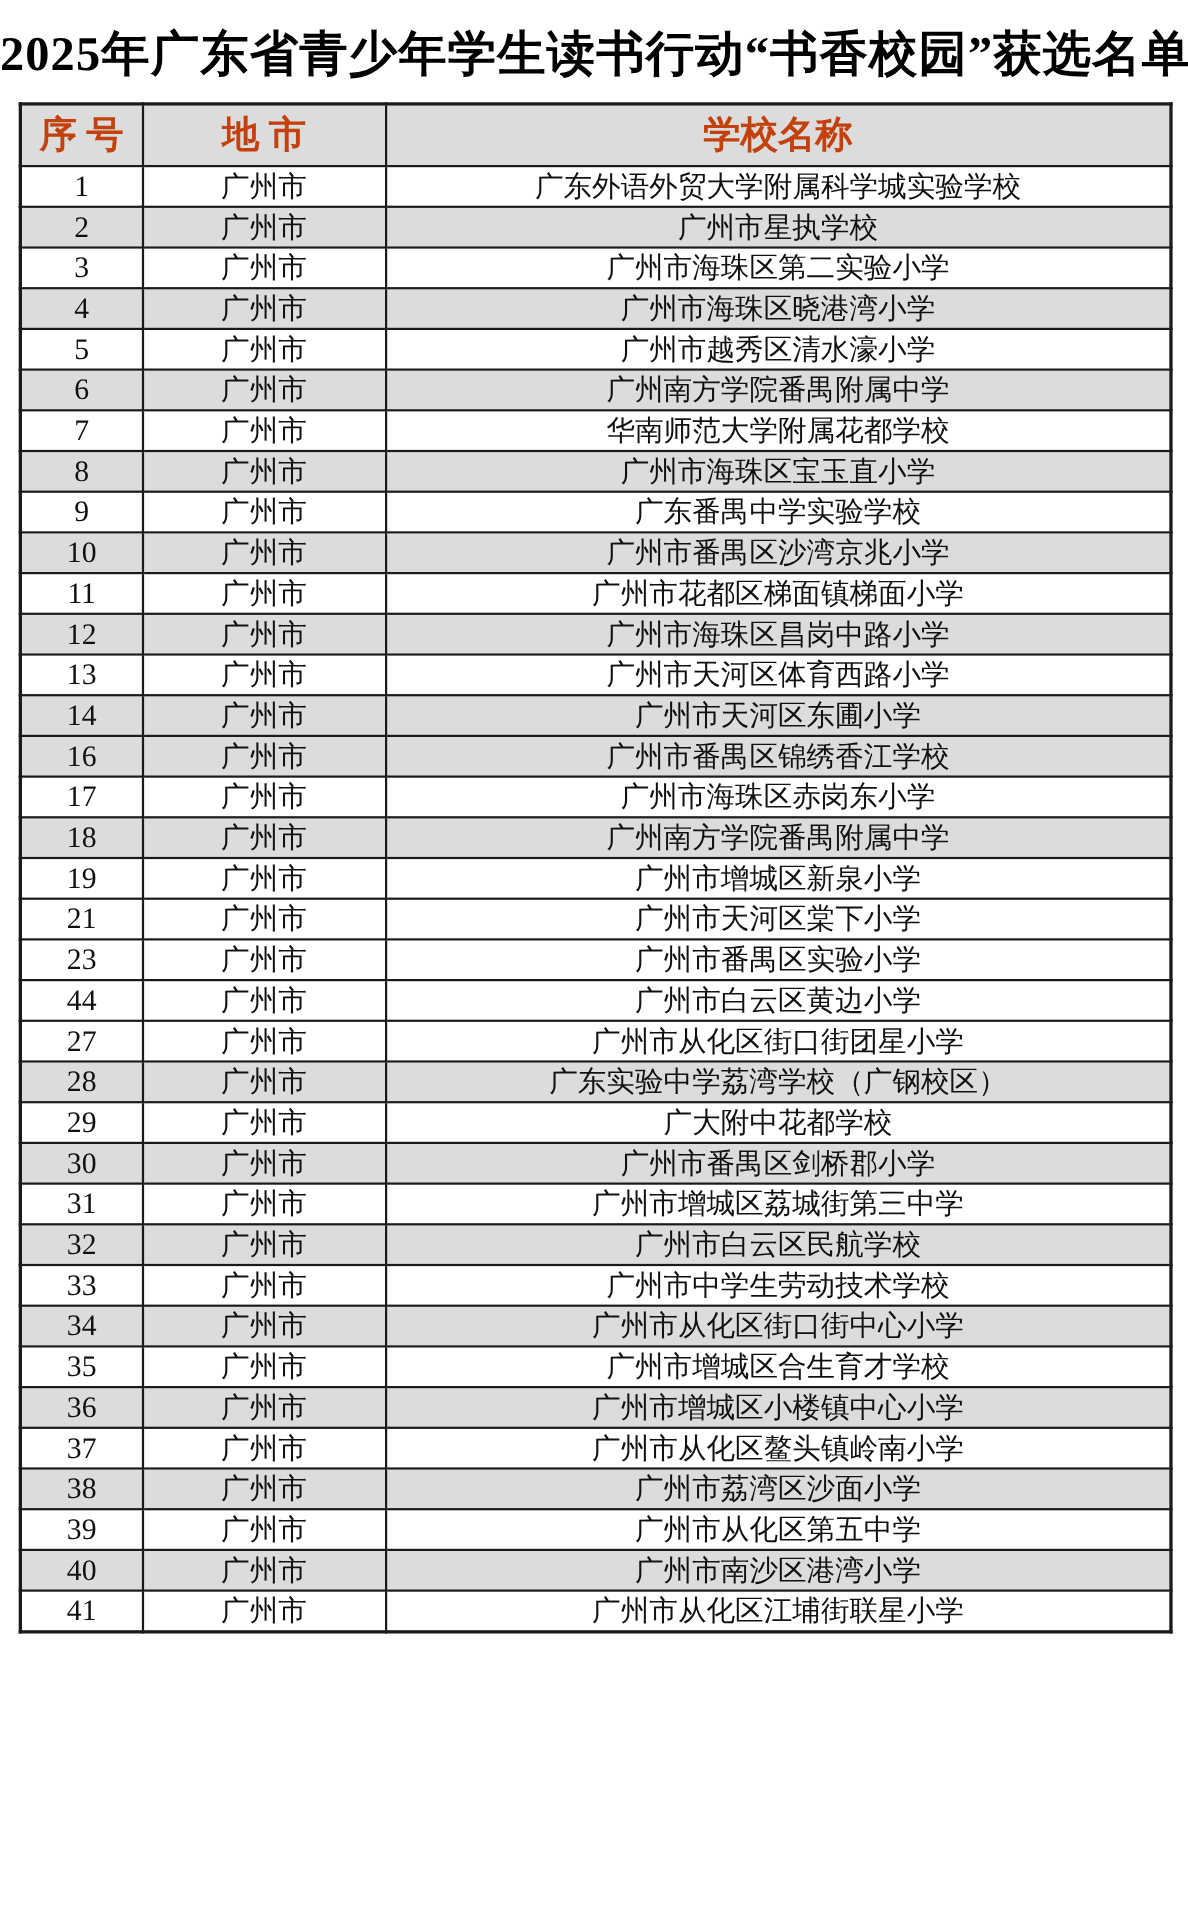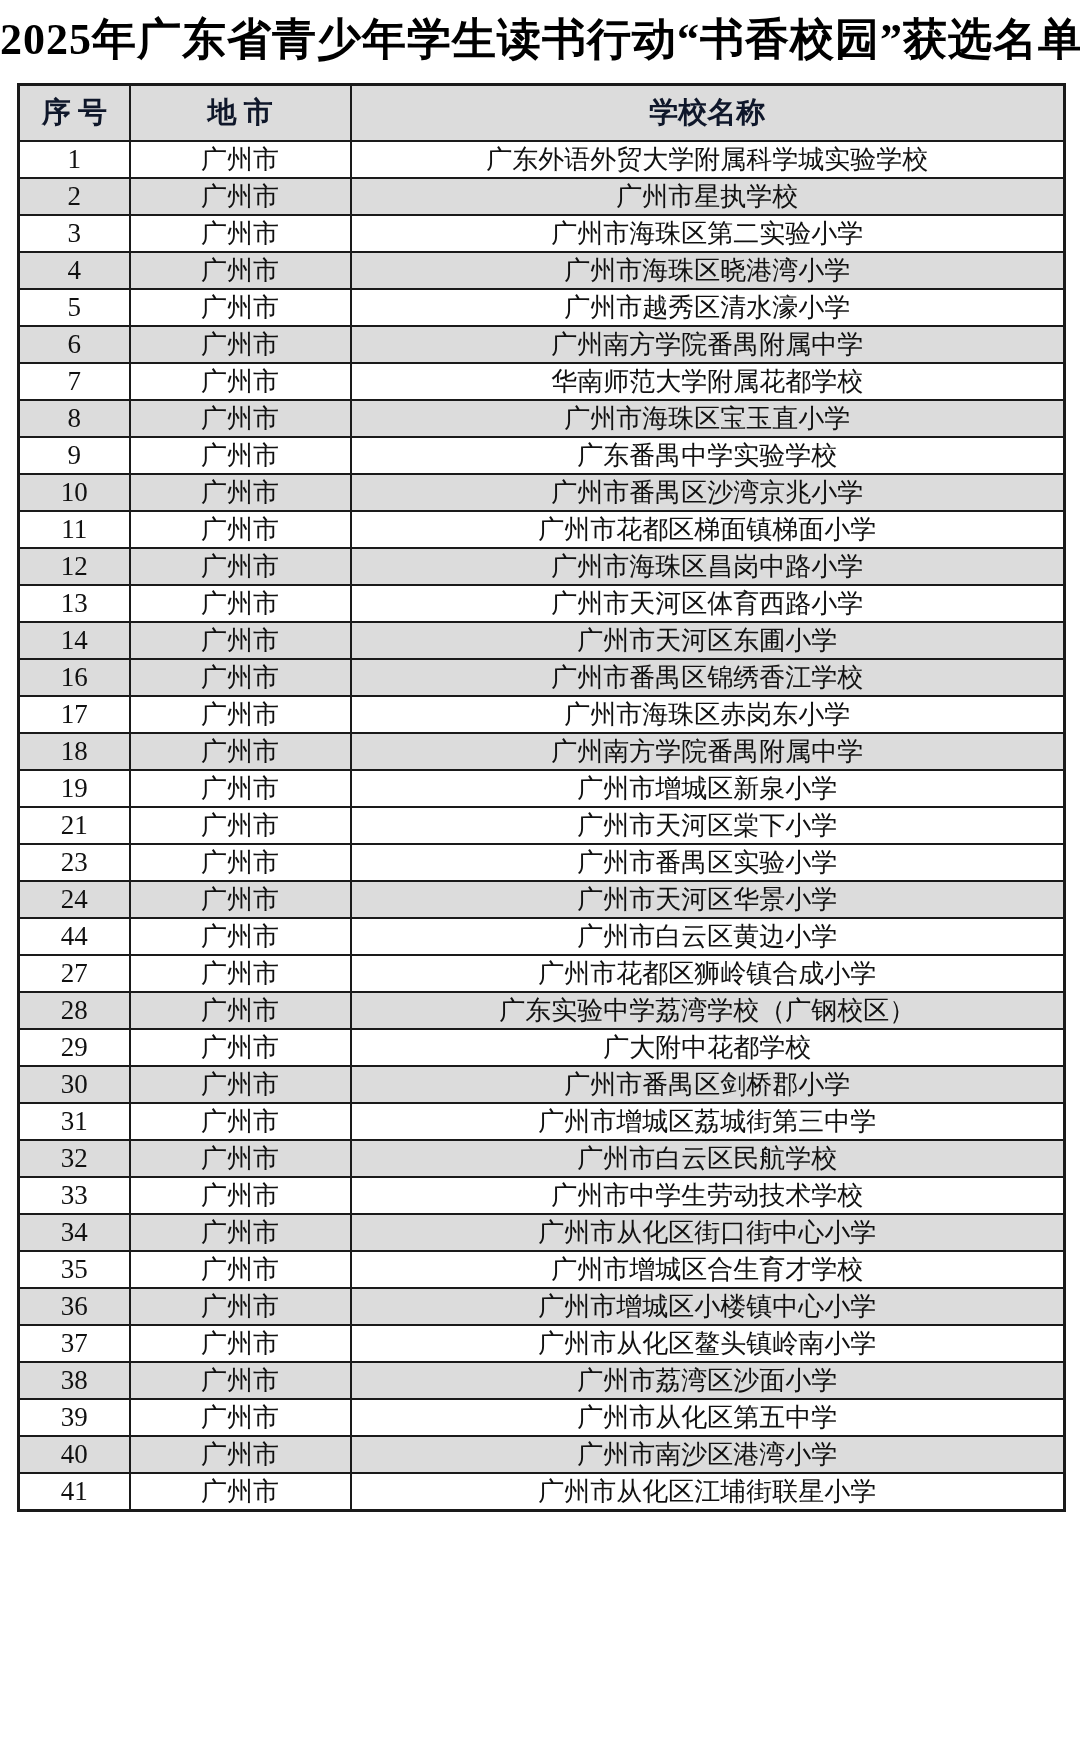--- a/index.html
+++ b/index.html
@@ -12,21 +12,21 @@
     width: 1080px;
     height: 1748px;
     background: #ffffff;
     font-family: "Liberation Serif", "DejaVu Serif", serif;
     color: #111111;
     overflow: hidden;
     box-sizing: border-box;
   }
   .page-title {
     margin: 0;
-    padding-top: 10px;
+    padding-top: 20px;
     width: 1080px;
     text-align: center;
     font-size: 44px;
     font-weight: 700;
     letter-spacing: 1px;
     color: #000000;
     font-family: "Liberation Serif", "DejaVu Serif", serif;
     white-space: nowrap;
   }
   table.award-table {
@@ -43,23 +43,23 @@
     overflow: hidden;
     white-space: nowrap;
     padding: 0;
   }
   .award-table col.col-index  { width: 111px; }
   .award-table col.col-city   { width: 221px; }
   .award-table col.col-school { width: 714px; }
   .award-table th {
     height: 54px;
     background: #dcdcdc;
-    font-size: 29px;
+    font-size: 34px;
     font-weight: 700;
-    color: #0f172a;
+    color: #c2410c;
   }
   .award-table td {
     height: 35px;
     font-size: 26px;
     font-weight: 400;
     background: #ffffff;
   }
   .award-table td.index-cell { font-size: 27px; }
   .award-table tbody tr.row-even td { background: #dcdcdc; }
 </style>
@@ -176,34 +176,29 @@
         <tr class="row-odd">
           <td class="index-cell">21</td>
           <td class="city-cell">广州市</td>
           <td class="school-cell">广州市天河区棠下小学</td>
         </tr>
         <tr class="row-odd">
           <td class="index-cell">23</td>
           <td class="city-cell">广州市</td>
           <td class="school-cell">广州市番禺区实验小学</td>
         </tr>
-        <tr class="row-even">
-          <td class="index-cell">24</td>
-          <td class="city-cell">广州市</td>
-          <td class="school-cell">广州市天河区华景小学</td>
-        </tr>
         <tr class="row-odd">
           <td class="index-cell">44</td>
           <td class="city-cell">广州市</td>
           <td class="school-cell">广州市白云区黄边小学</td>
         </tr>
         <tr class="row-odd">
           <td class="index-cell">27</td>
           <td class="city-cell">广州市</td>
-          <td class="school-cell">广州市花都区狮岭镇合成小学</td>
+          <td class="school-cell">广州市从化区街口街团星小学</td>
         </tr>
         <tr class="row-even">
           <td class="index-cell">28</td>
           <td class="city-cell">广州市</td>
           <td class="school-cell">广东实验中学荔湾学校（广钢校区）</td>
         </tr>
         <tr class="row-odd">
           <td class="index-cell">29</td>
           <td class="city-cell">广州市</td>
           <td class="school-cell">广大附中花都学校</td>

